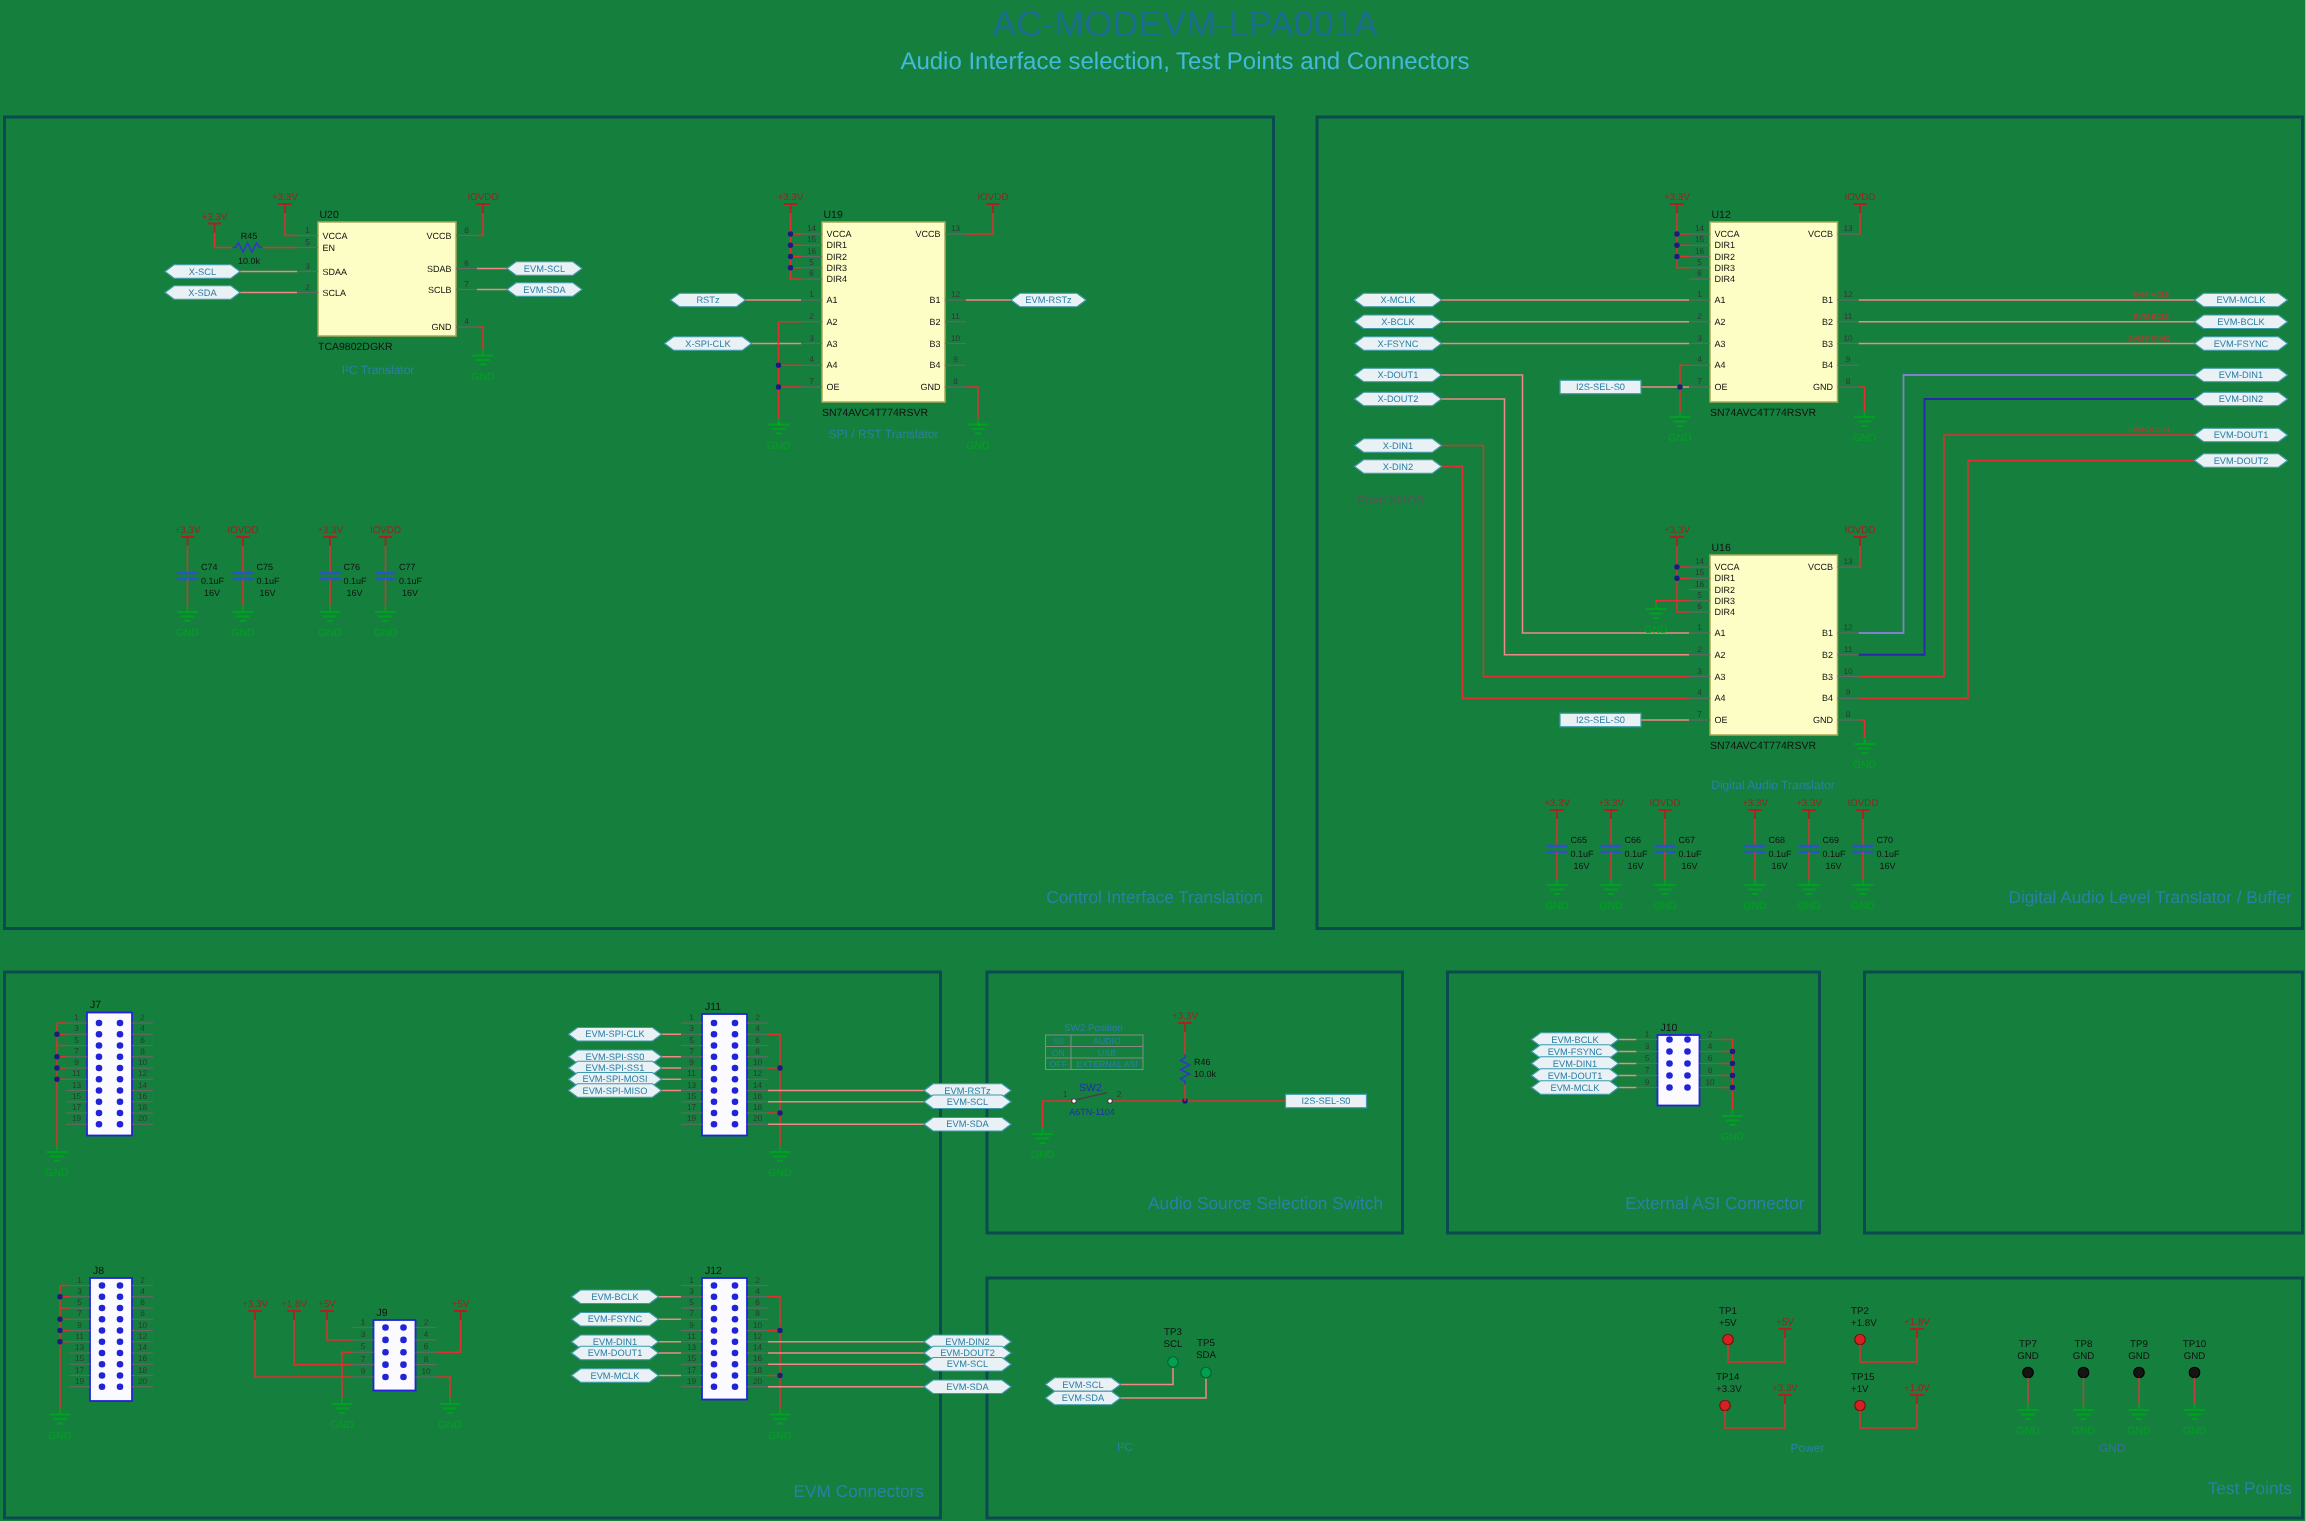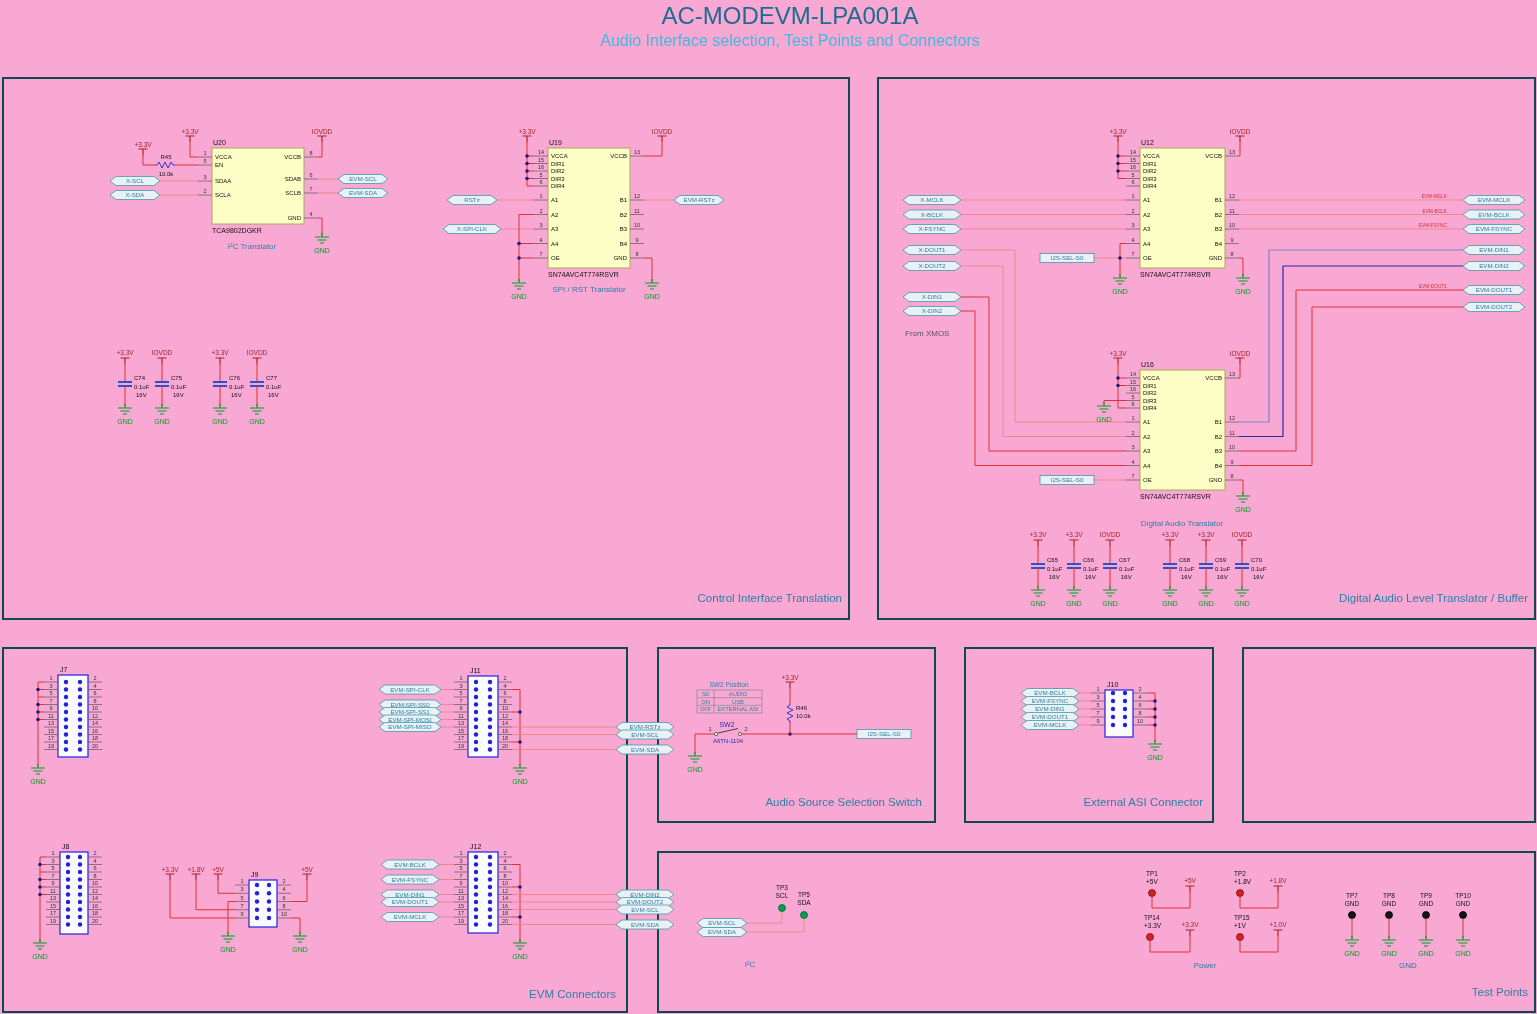--- a/index.html
+++ b/index.html
@@ -1,16 +1,16 @@
 <!DOCTYPE html>
 <html><head>
 <meta charset="utf-8">
 <style>
   html,body{margin:0;padding:0;background:#fff;}
-  #page{position:relative;width:1537px;height:1014px;background:#f9a8d4;overflow:hidden;}
+  #page{position:relative;width:1537px;height:1014px;background:#15803d;overflow:hidden;}
   svg{font-family:"Liberation Sans", sans-serif;}
   .title{font-size:24px;fill:#1b6d8f;text-anchor:middle;}
   .subtitle{font-size:16px;fill:#44b8dd;text-anchor:middle;}
   .box{fill:none;stroke:#0c4a52;stroke-width:2;}
   .cap{font-size:11.5px;fill:#2c7fa6;}
   .e{text-anchor:end;} .m{text-anchor:middle;}
   .body{fill:#fdfdc6;stroke:#a8a85a;stroke-width:1;}
   .conn{fill:#fbfbff;stroke:#2222dd;stroke-width:1.2;}
   .ref{font-size:7px;fill:#111;}
   .part{font-size:7px;fill:#111;}

